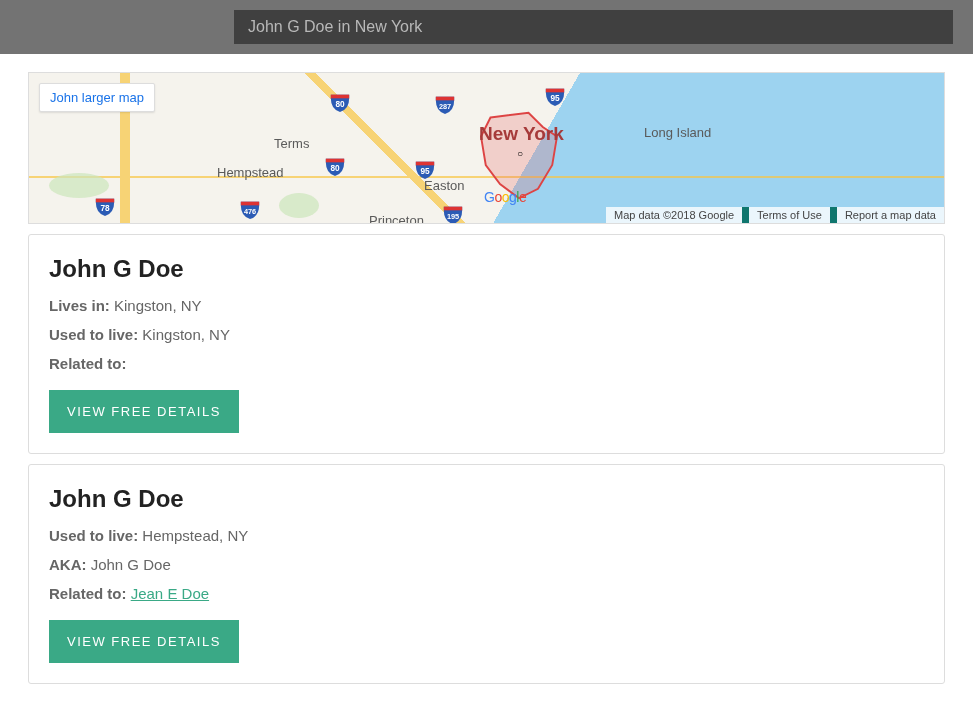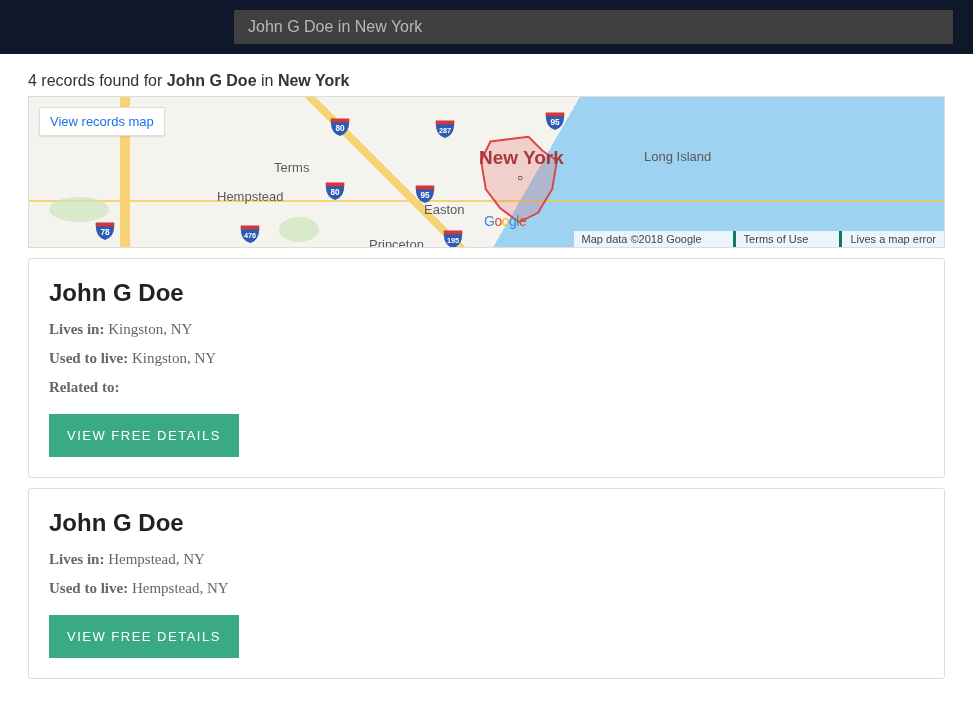--- a/index.html
+++ b/index.html
@@ -1,19 +1,19 @@
 <!DOCTYPE html>
 <html><head>
 <meta charset="utf-8">
 <style>
 * { margin: 0; padding: 0; box-sizing: border-box; }
 body { font-family: Arial, Helvetica, sans-serif; background: #fff; }
 
 .header {
-  background: #0f172a;
+  background: #737373;
   height: 54px;
   display: flex;
   align-items: center;
   padding: 0 20px;
 }
 .search-box {
   margin-left: 214px;
   background: #404040;
   border: none;
   color: #b8b8b8;
@@ -131,45 +131,43 @@
 .google-logo .g6 { color: #ea4335; }
 .map-footer {
   position: absolute;
   bottom: 0;
   right: 0;
   background: rgba(255,255,255,0.8);
   font-size: 11px;
   color: #444;
   display: flex;
   align-items: center;
-  gap: 23px;
 }
 .map-footer span {
   padding: 2px 8px;
-  border-left: 3px solid #0f766e;
+  border-left: 7px solid #0f766e;
 }
 .map-footer span:first-child { border-left: none; }
 
 .record-card {
   border: 1px solid #ddd;
   border-radius: 3px;
   padding: 20px;
   margin-top: 10px;
 }
 .record-name {
   font-size: 24px;
   font-weight: bold;
   color: #222;
   margin-bottom: 14px;
 }
 .record-field {
   font-size: 15px;
   color: #666;
   margin-bottom: 12px;
-  font-family: Liberation Serif, serif;
 }
 .record-field .label {
   font-weight: bold;
   color: #666;
 }
 .record-field a {
   color: #3aa986;
   text-decoration: underline;
 }
 .view-details-btn {
@@ -186,35 +184,32 @@
 </style>
 </head>
 <body>
 
 <div class="header">
   <input class="search-box" type="text" value="John G Doe in New York" style="">
 </div>
 
 <div class="content">
 
-  <div class="results-summary">
-    <span>4 records found for </span><span class="bold">John G Doe</span><span> in </span><span class="bold">New York</span>
-  </div>
 
   <div class="map-container">
     <div class="map-bg"></div>
     <div class="map-green" style="top:10px;left:60px"></div>
     <div class="map-green" style="top:100px;left:20px;width:60px"></div>
     <div class="map-green" style="top:120px;left:250px"></div>
 
     <svg class="ny-outline" viewBox="0 0 100 100">
       <path d="M20,10 L60,5 L75,20 L90,30 L85,60 L70,85 L50,95 L30,80 L15,60 L10,30 Z" fill="rgba(232,100,100,0.25)" stroke="#d44" stroke-width="2"></path>
     </svg>
 
-    <button class="map-larger-btn">View records map</button>
+    <button class="map-larger-btn">John larger map</button>
 
     <div class="map-ny-label">New York</div>
     <div class="map-marker"></div>
 
     <div class="map-city-label" style="left:188px;top:92px">Hempstead</div>
     <div class="map-city-label" style="left:245px;top:63px">Terms</div>
     <div class="map-city-label" style="left:395px;top:105px">Easton</div>
     <div class="map-city-label" style="left:340px;top:140px">Princeton</div>
     <div class="map-city-label" style="left:615px;top:52px">Long Island</div>
 
@@ -259,21 +254,21 @@
           <text x="12" y="17" text-anchor="middle" fill="#fff" font-size="8" font-weight="bold">195</text>
         </svg></div>
 
     <div class="google-logo">
       <span class="g1">G</span><span class="g2">o</span><span class="g3">o</span><span class="g4">g</span><span class="g5">l</span><span class="g6">e</span>
     </div>
 
     <div class="map-footer">
       <span>Map data ©2018 Google</span>
       <span>Terms of Use</span>
-      <span>Lives a map error</span>
+      <span>Report a map data</span>
     </div>
   </div>
 
   <div class="record-card">
     <div class="record-name">John G Doe</div>
     <div class="record-field">
       <span class="label">Lives in:</span>
       <span>Kingston, NY</span>
     </div>
     <div class="record-field">
@@ -282,23 +277,27 @@
     </div>
     <div class="record-field">
       <span class="label">Related to:</span>
     </div>
     <button class="view-details-btn">VIEW FREE DETAILS</button>
   </div>
 
   <div class="record-card">
     <div class="record-name">John G Doe</div>
     <div class="record-field">
-      <span class="label">Lives in:</span>
-      <span>Hempstead, NY</span>
-    </div>
-    <div class="record-field">
       <span class="label">Used to live:</span>
       <span>Hempstead, NY</span>
     </div>
+    <div class="record-field">
+      <span class="label">AKA:</span>
+      <span>John G Doe</span>
+    </div>
+    <div class="record-field">
+      <span class="label">Related to:</span>
+      <a href="#">Jean E Doe</a>
+    </div>
     <button class="view-details-btn">VIEW FREE DETAILS</button>
   </div>
 
 </div>
 
 </body></html>

